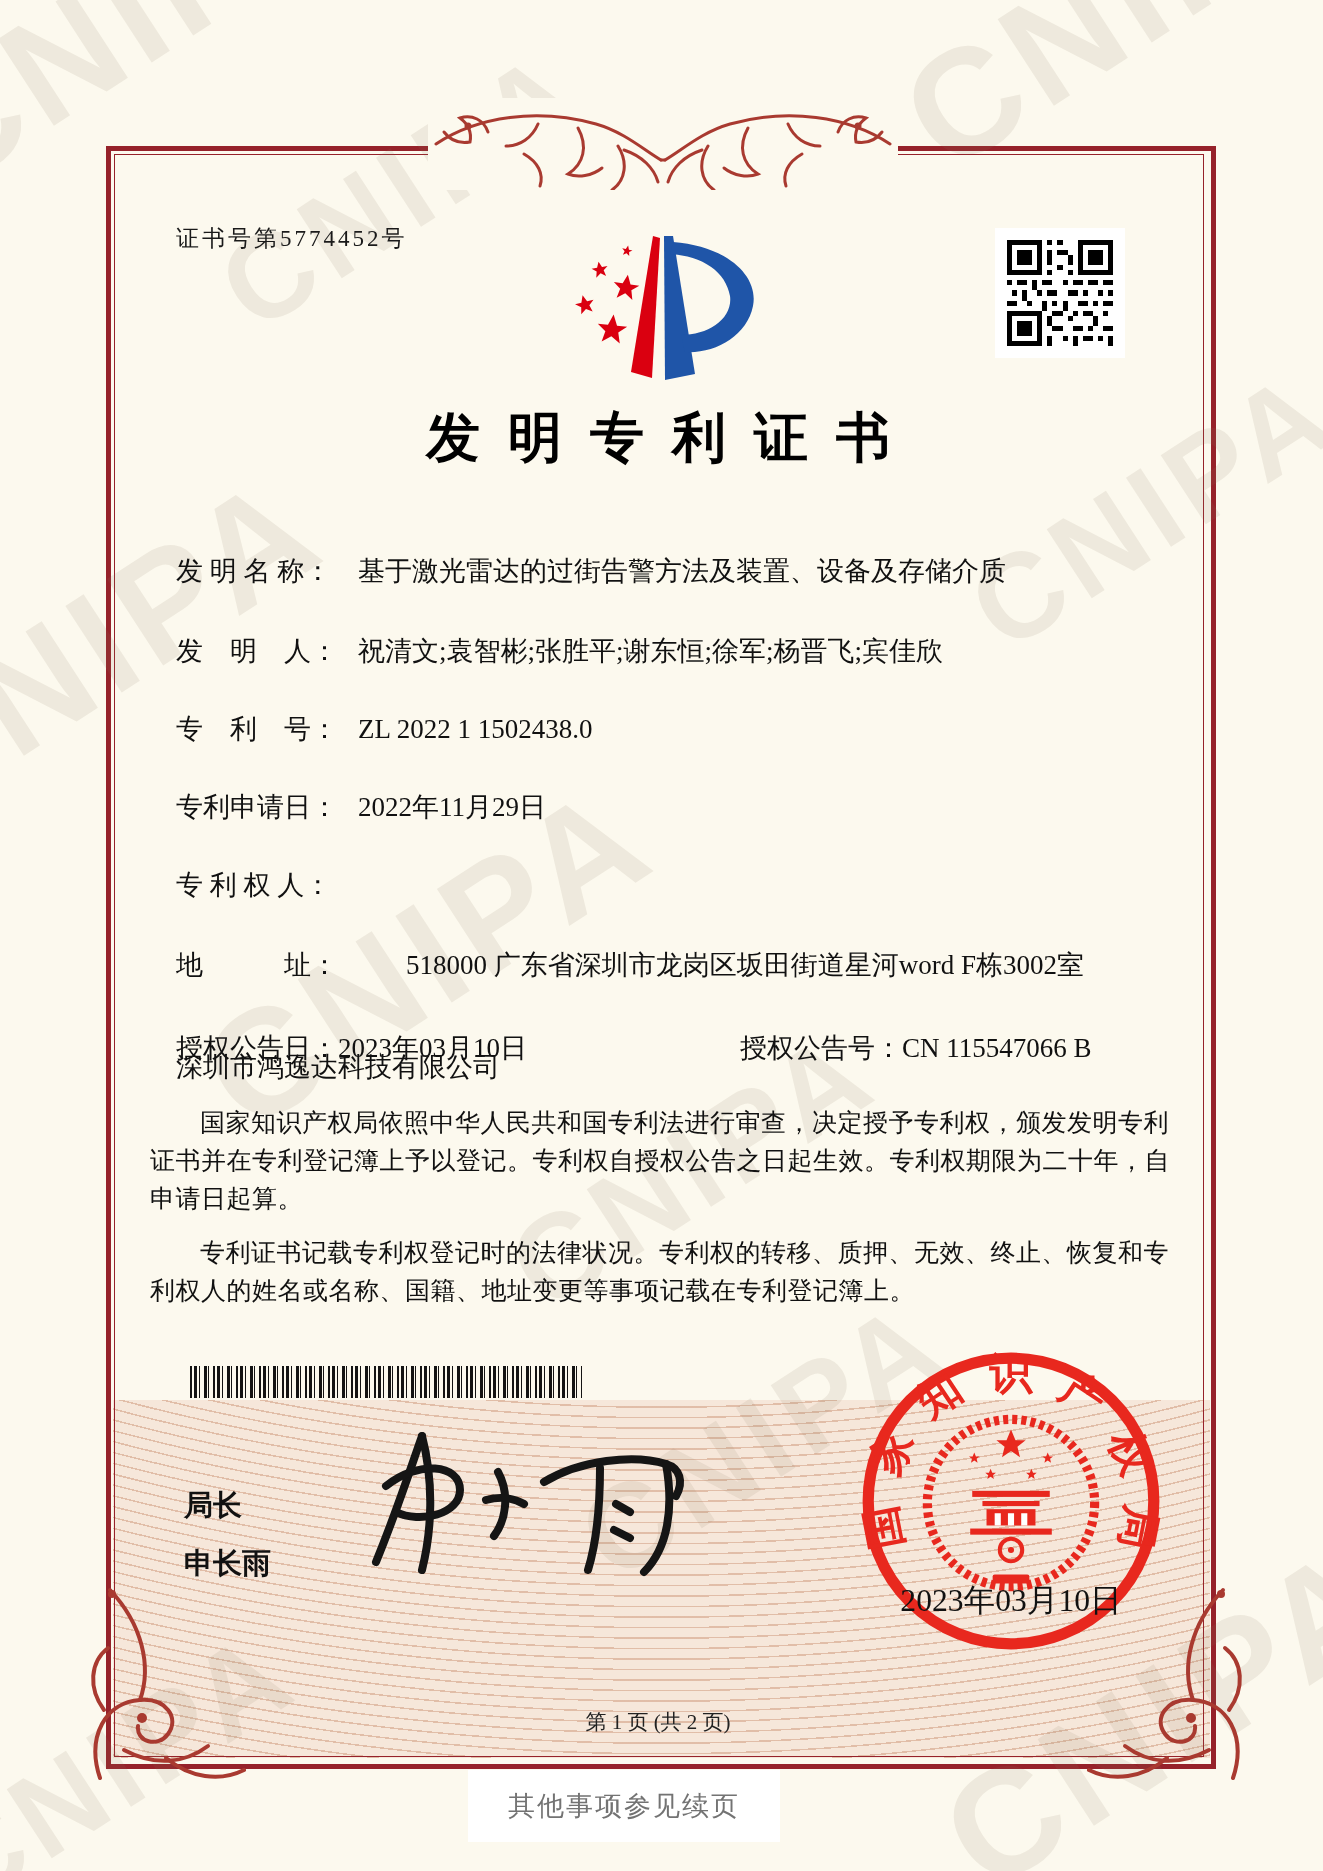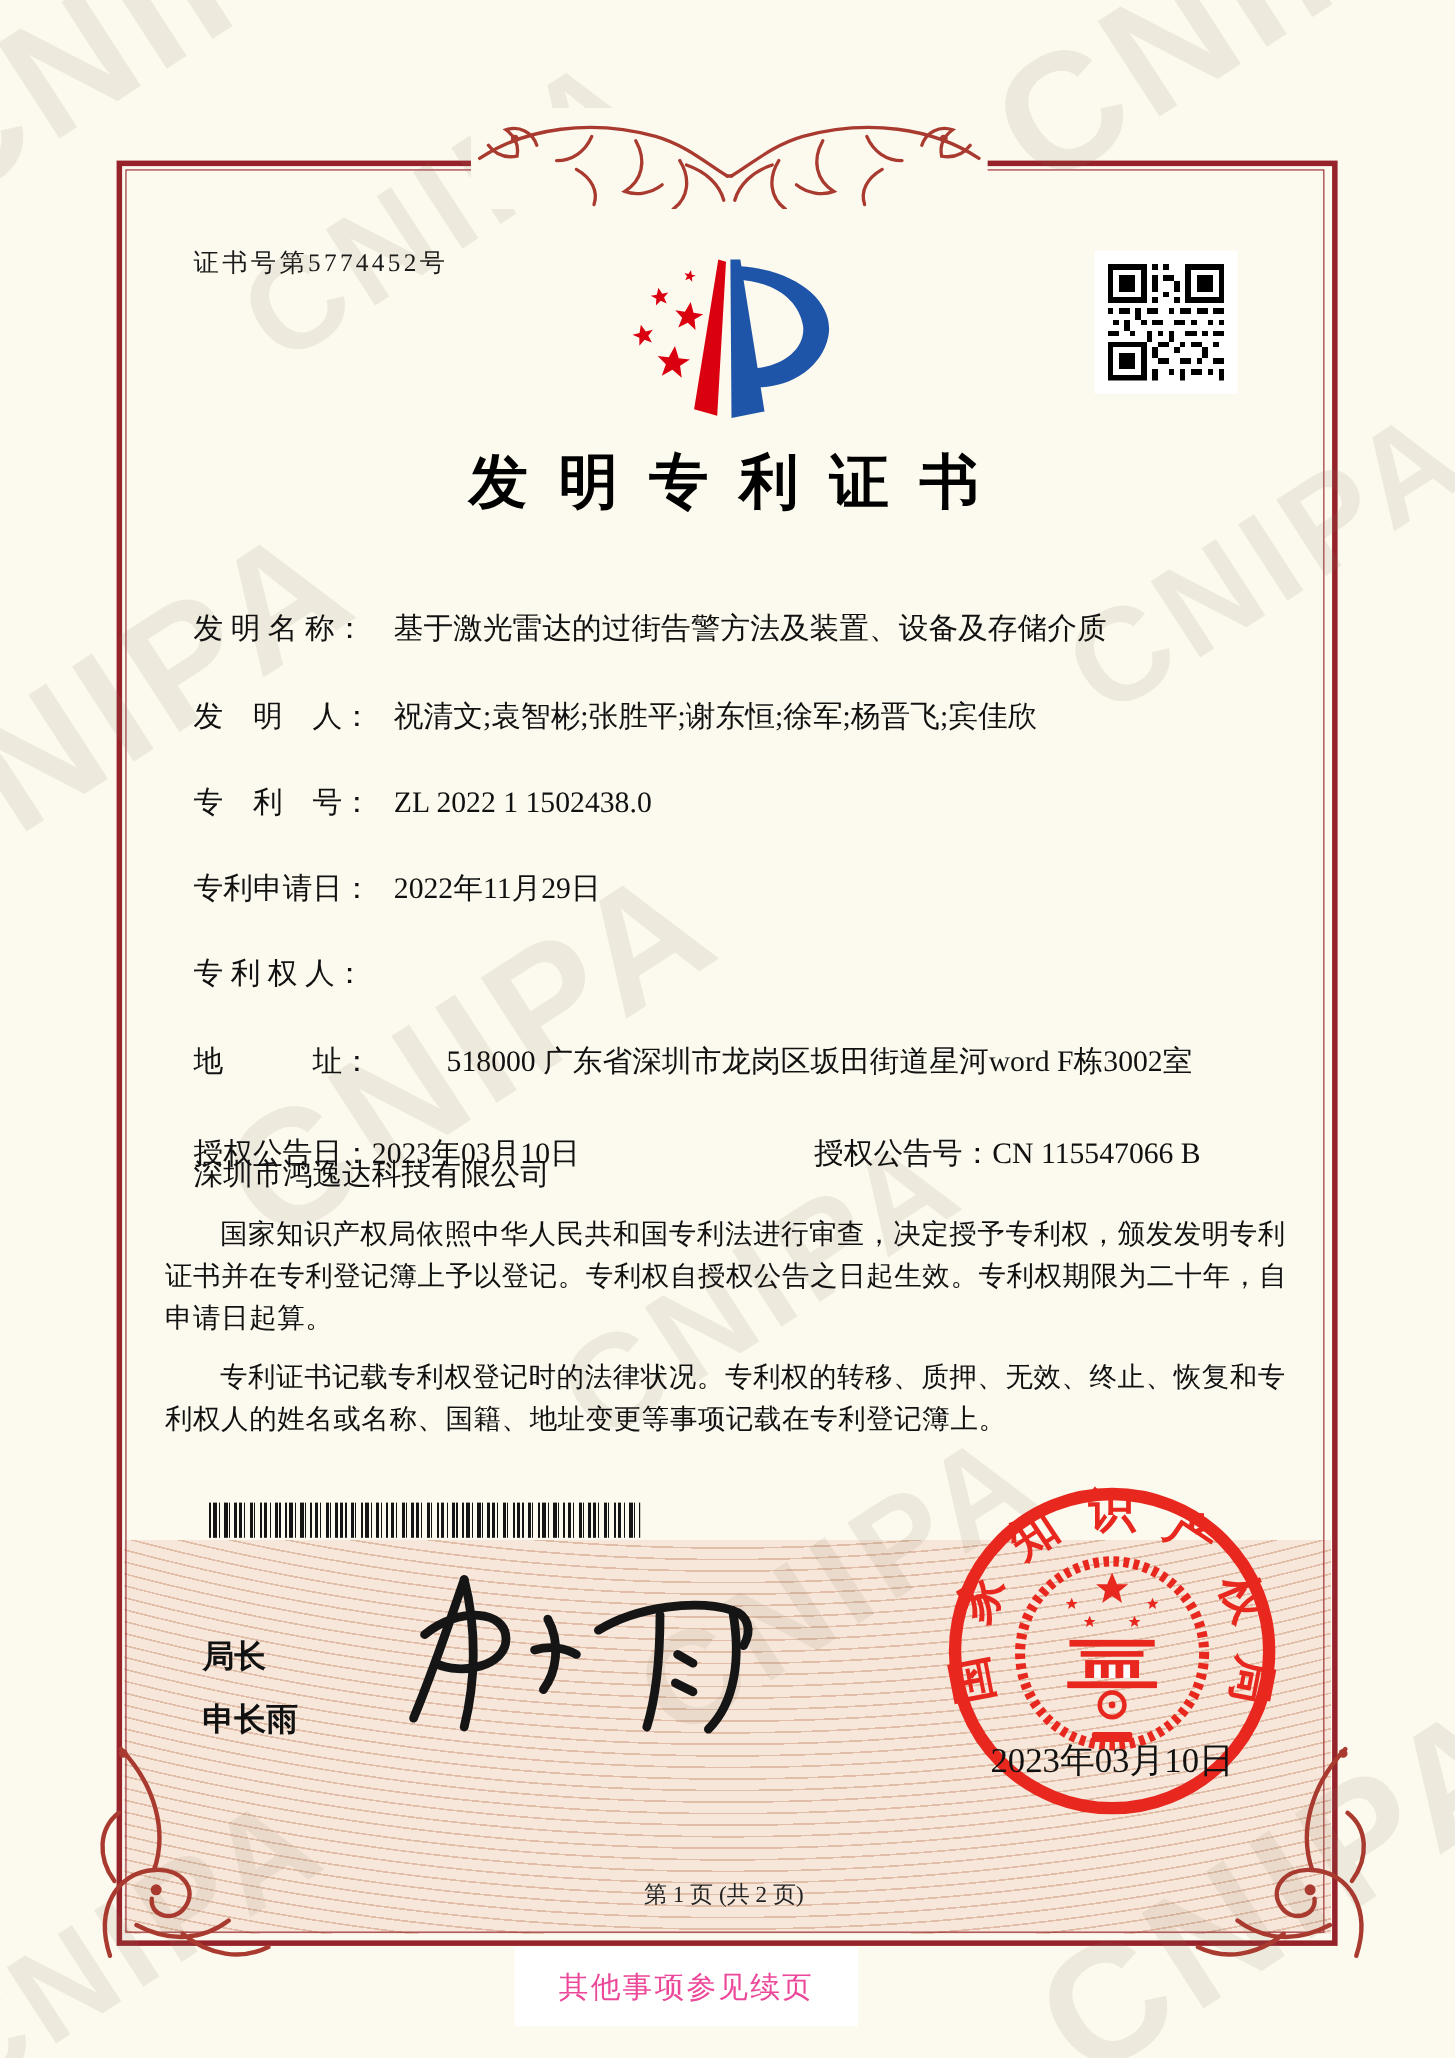--- a/index.html
+++ b/index.html
@@ -59,21 +59,21 @@
       font-family:"Liberation Sans","DejaVu Sans",sans-serif;color:#111;z-index:5;}
   .signer-name{position:absolute;left:184px;top:1544px;font-size:29px;font-weight:700;
       font-family:"Liberation Sans","DejaVu Sans",sans-serif;color:#111;z-index:5;}
   .signature{position:absolute;left:348px;top:1412px;z-index:5;}
 
   .seal{position:absolute;left:858px;top:1348px;z-index:6;}
 
   .page-footer{position:absolute;left:106px;top:1708px;width:1104px;text-align:center;
       font-size:21px;color:#222;z-index:4;}
   .note{position:absolute;left:468px;top:1770px;width:312px;height:72px;background:#ffffff;
-      display:flex;align-items:center;justify-content:center;font-size:27px;color:#ec4899;z-index:4;
+      display:flex;align-items:center;justify-content:center;font-size:27px;color:#737373;z-index:4;
       letter-spacing:2px;}
 
   .ornament-top{position:absolute;left:428px;top:98px;z-index:3;}
   .flourish{position:absolute;z-index:3;}
   .flourish.left{left:78px;top:1568px;}
   .flourish.right{left:1080px;top:1568px;transform:scaleX(-1);}
 </style>
 </head>
 <body>
 

